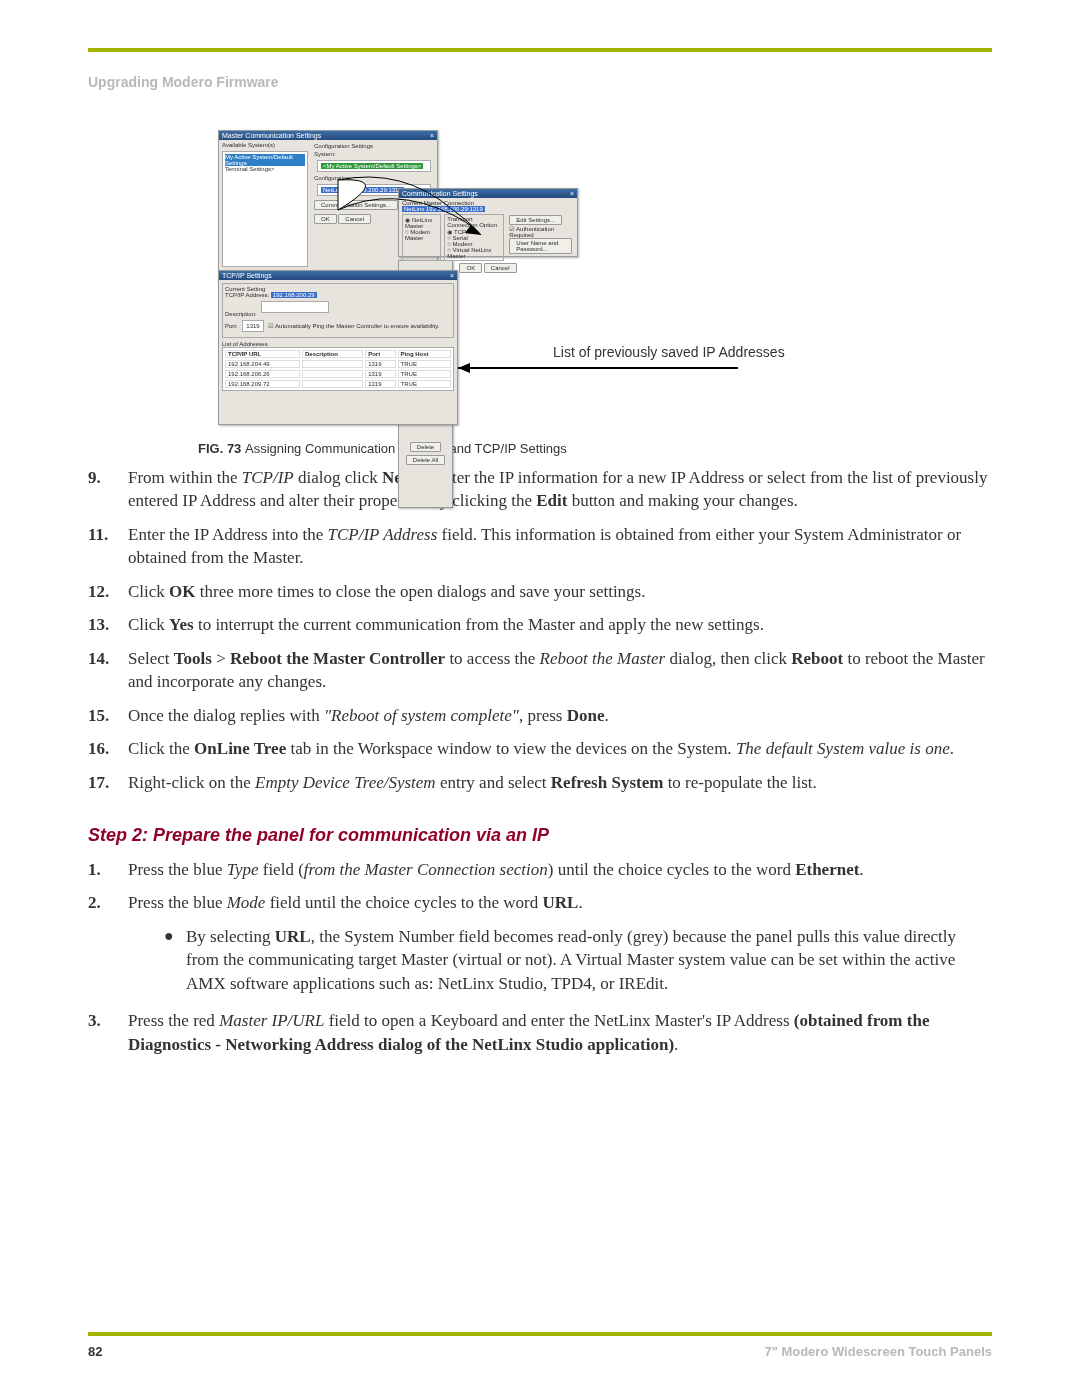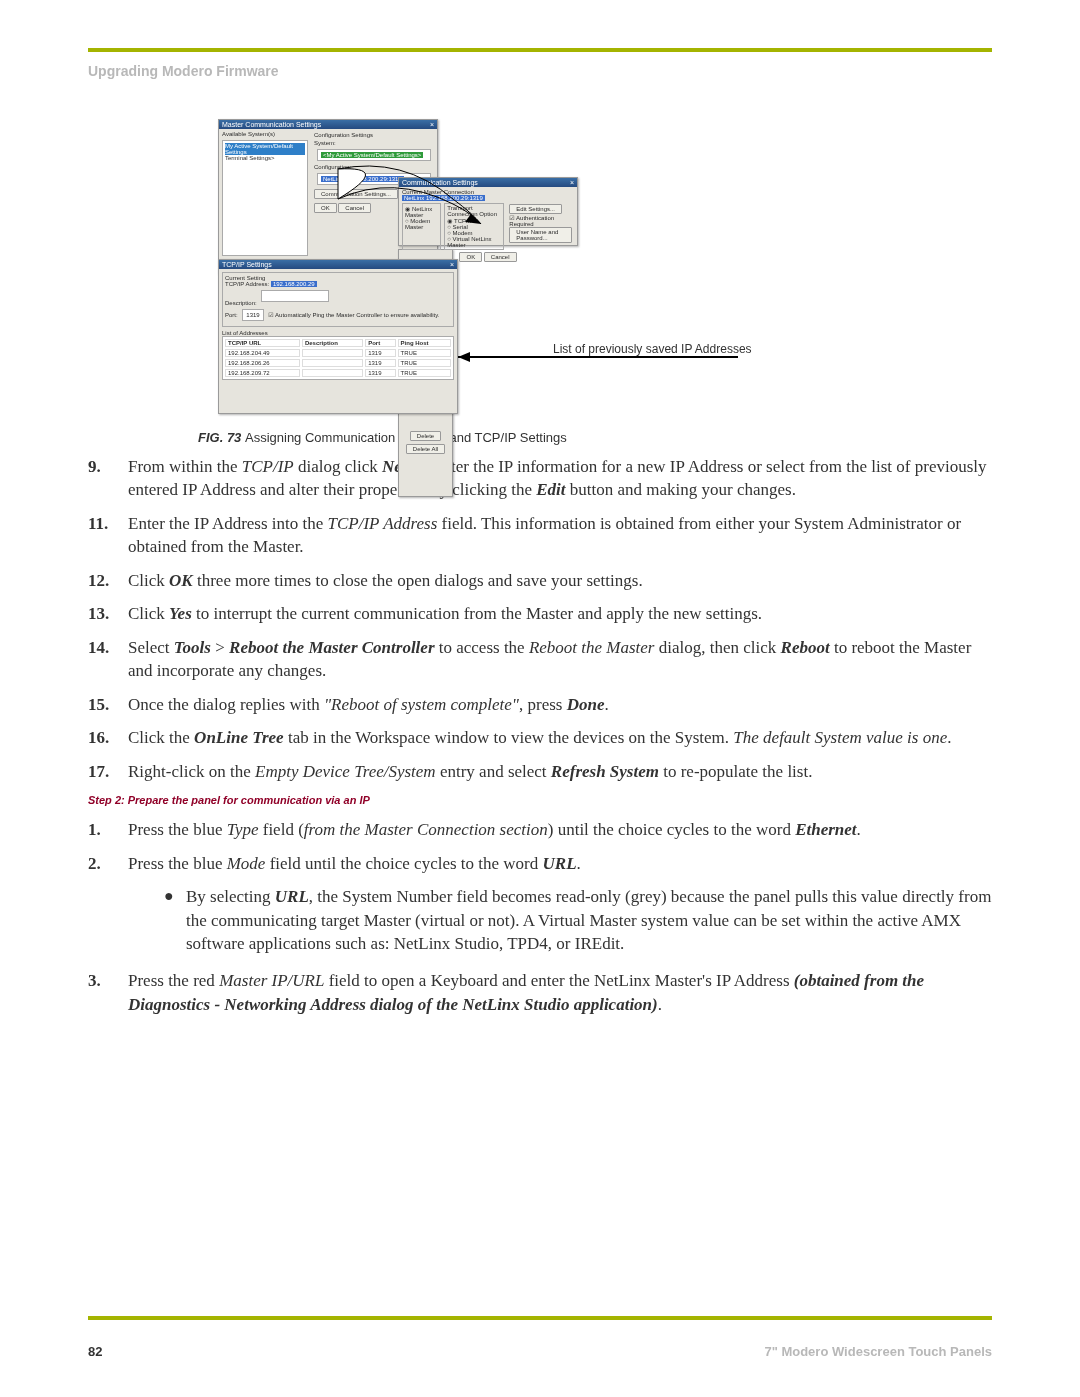--- a/index.html
+++ b/index.html
@@ -10,21 +10,21 @@
   }
   .page {
     width: 1080px;
     height: 1397px;
     position: relative;
     box-sizing: border-box;
     padding: 48px 88px 40px 88px;
   }
   .topbar {
     border-top: 4px solid #a4b400;
-    padding-top: 11px;
+    padding-top: 22px;
     margin-bottom: 10px;
   }
   .breadcrumb {
     font-family: Arial, Helvetica, sans-serif;
     font-size: 14px;
     font-weight: bold;
     color: #b8b8b8;
   }
   .figure-area {
     margin: 40px 0 6px 110px;
@@ -70,22 +70,22 @@
   .tree .sel { background:#2e7fc8; color:#fff; font-size:6px; }
   .listgrid {
     border:1px solid #aaa; background:#fff; font-size:6px;
     width: calc(100% - 6px); margin:0 3px 3px 3px;
   }
   .listgrid th,.listgrid td{ border:1px solid #ddd; padding:0 2px; text-align:left;}
   .arrow-svg { position:absolute; left:135px; top:45px; width:150px; height:65px; z-index:6; pointer-events:none; }
   .callout-line { position:absolute; left:260px; top:230px; width:290px; height:2px; z-index:3; }
   .callout-line svg{width:100%;height:12px;}
   .callout-text {
-    position:absolute; left:355px; top:223px; font-family:Arial,sans-serif;
-    font-size:12px; color:#333;
+    position:absolute; left:355px; top:214px; font-family:Arial,sans-serif;
+    font-size:14px; color:#333;
   }
   .fig-caption {
     font-family: Arial, Helvetica, sans-serif;
     font-size: 13px;
     color: #333;
     margin-left: 0;
     margin-top: 4px;
   }
   
   .content { margin-top: 10px; font-size: 17px; line-height: 1.38; }
@@ -102,43 +102,43 @@
   ol.main > li > .txt { flex: 1; }
   .sub-bullet {
     display: flex;
     margin: 10px 0 4px 36px;
   }
   .sub-bullet .dot {
     width: 22px; flex-shrink:0; font-size:16px;
   }
   .step-title {
     font-family: Arial, Helvetica, sans-serif;
-    font-size: 11px;
+    font-size: 18px;
     font-weight: bold;
     font-style: italic;
     color: #900028;
-    margin: 10px 0 10px 0;
+    margin: 29px 0 10px 0;
   }
   .footer {
     position: absolute;
     bottom: 38px;
     left: 88px; right:88px;
     border-top: 4px solid #a4b400;
-    padding-top: 24px;
+    padding-top: 8px;
     display: flex;
     justify-content: space-between;
     align-items: center;
   }
   .footer .pn {
     font-family: Arial, sans-serif; font-size: 13px; font-weight: bold; color:#333;
   }
   .footer .ft {
     font-family: Arial, sans-serif; font-size: 13px; font-weight: bold; color:#b8b8b8;
   }
-  b{font-weight:bold;font-style:italic;} i{font-style:italic;}
+  b{font-weight:bold;} i{font-style:italic;}
 </style>
 </head>
 <body>
 
 <div class="page">
 
   <div class="topbar">
     <div class="breadcrumb">Upgrading Modero Firmware</div>
   </div>
 

